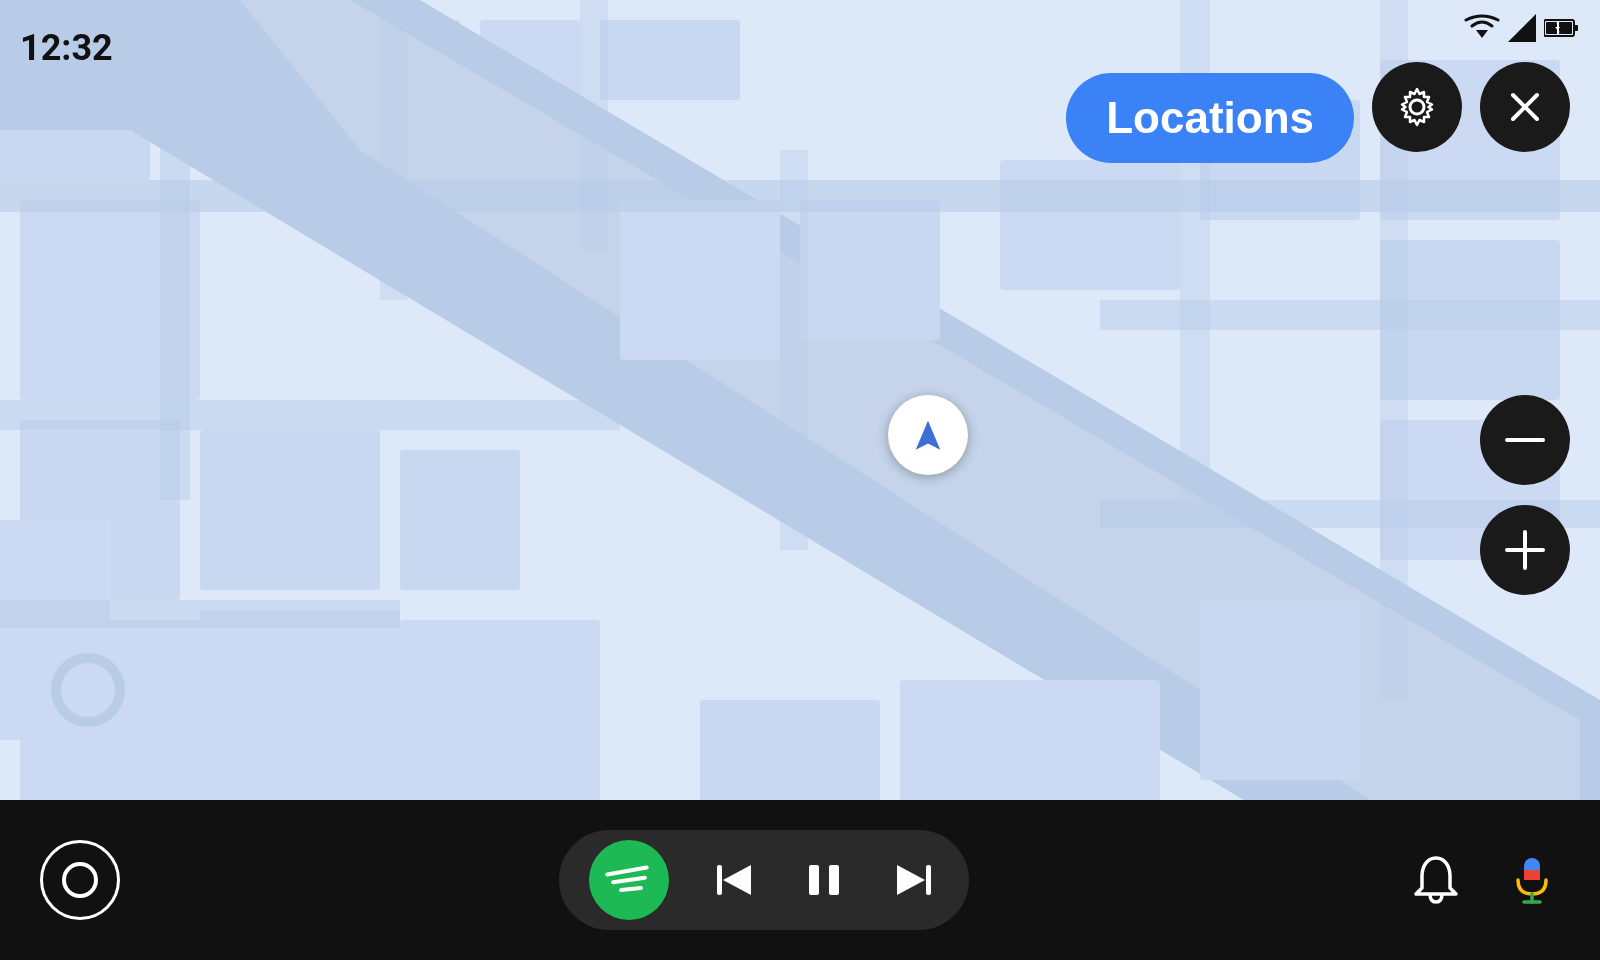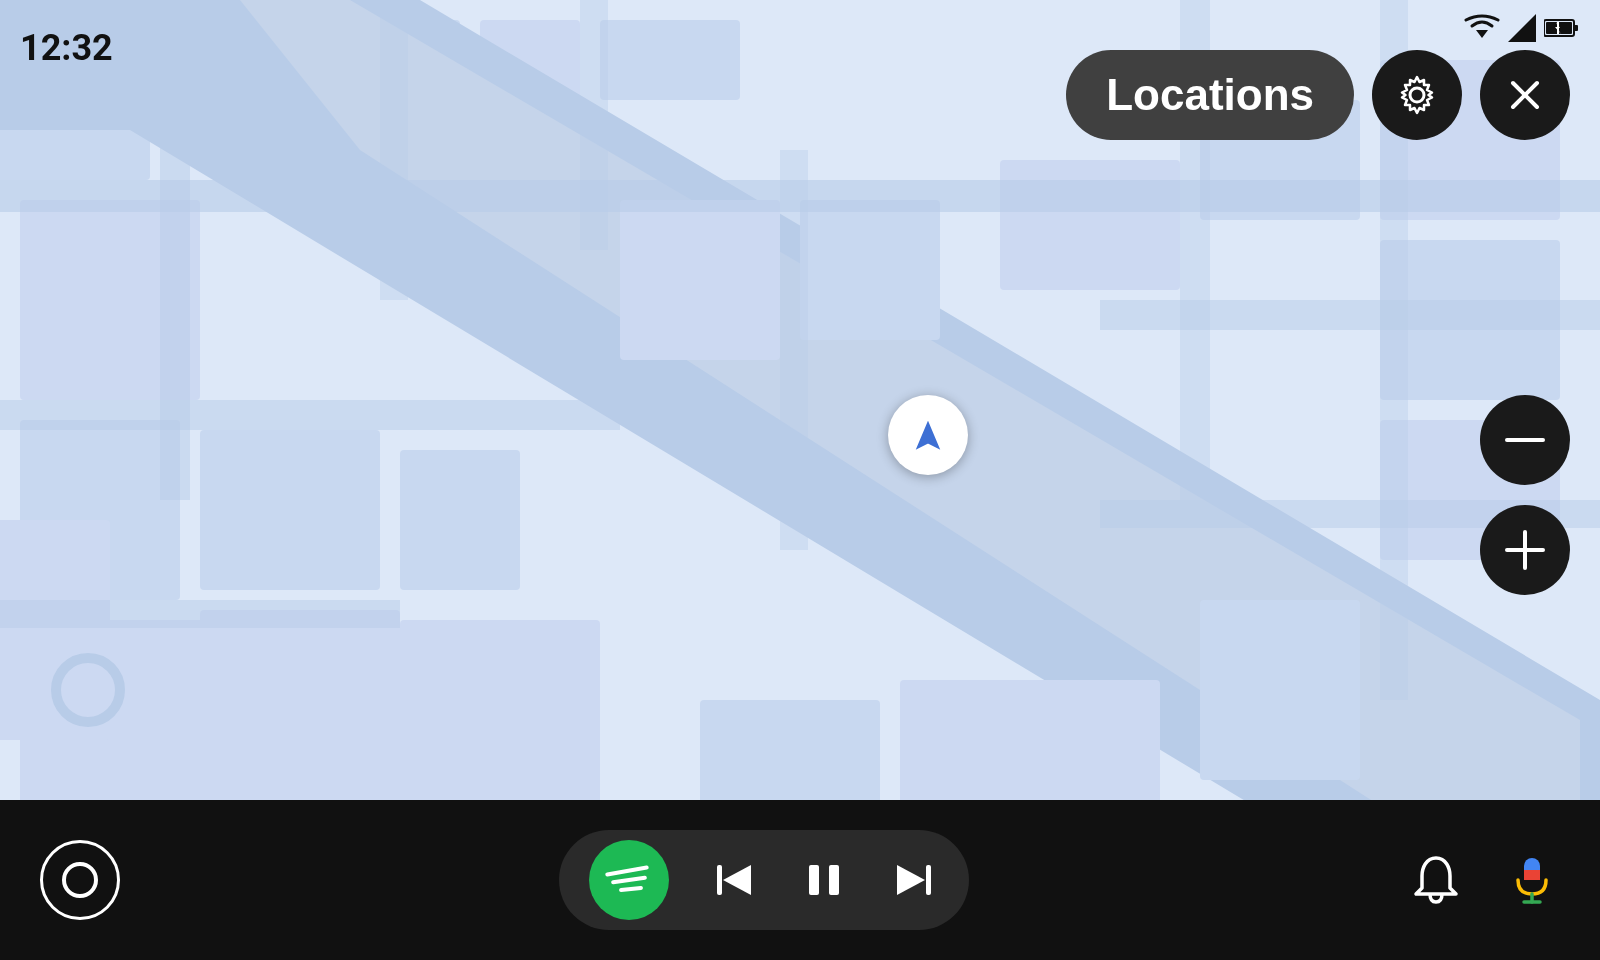--- a/index.html
+++ b/index.html
@@ -55,30 +55,31 @@
       position: absolute;
       top: 50px;
       right: 30px;
       display: flex;
       align-items: center;
       gap: 18px;
       z-index: 10;
     }
 
     #locations-btn {
-      background: #404040;
+      background: #3b82f6;
       border: none;
       border-radius: 50px;
       padding: 0 40px;
       height: 90px;
       color: #fff;
       font-size: 44px;
       font-weight: 600;
       cursor: pointer;
       white-space: nowrap;
+      margin-top: 23px;
     }
 
     .map-circle-btn {
       width: 90px;
       height: 90px;
       border-radius: 50%;
       background: #1a1a1a;
       border: none;
       cursor: pointer;
       display: flex;

